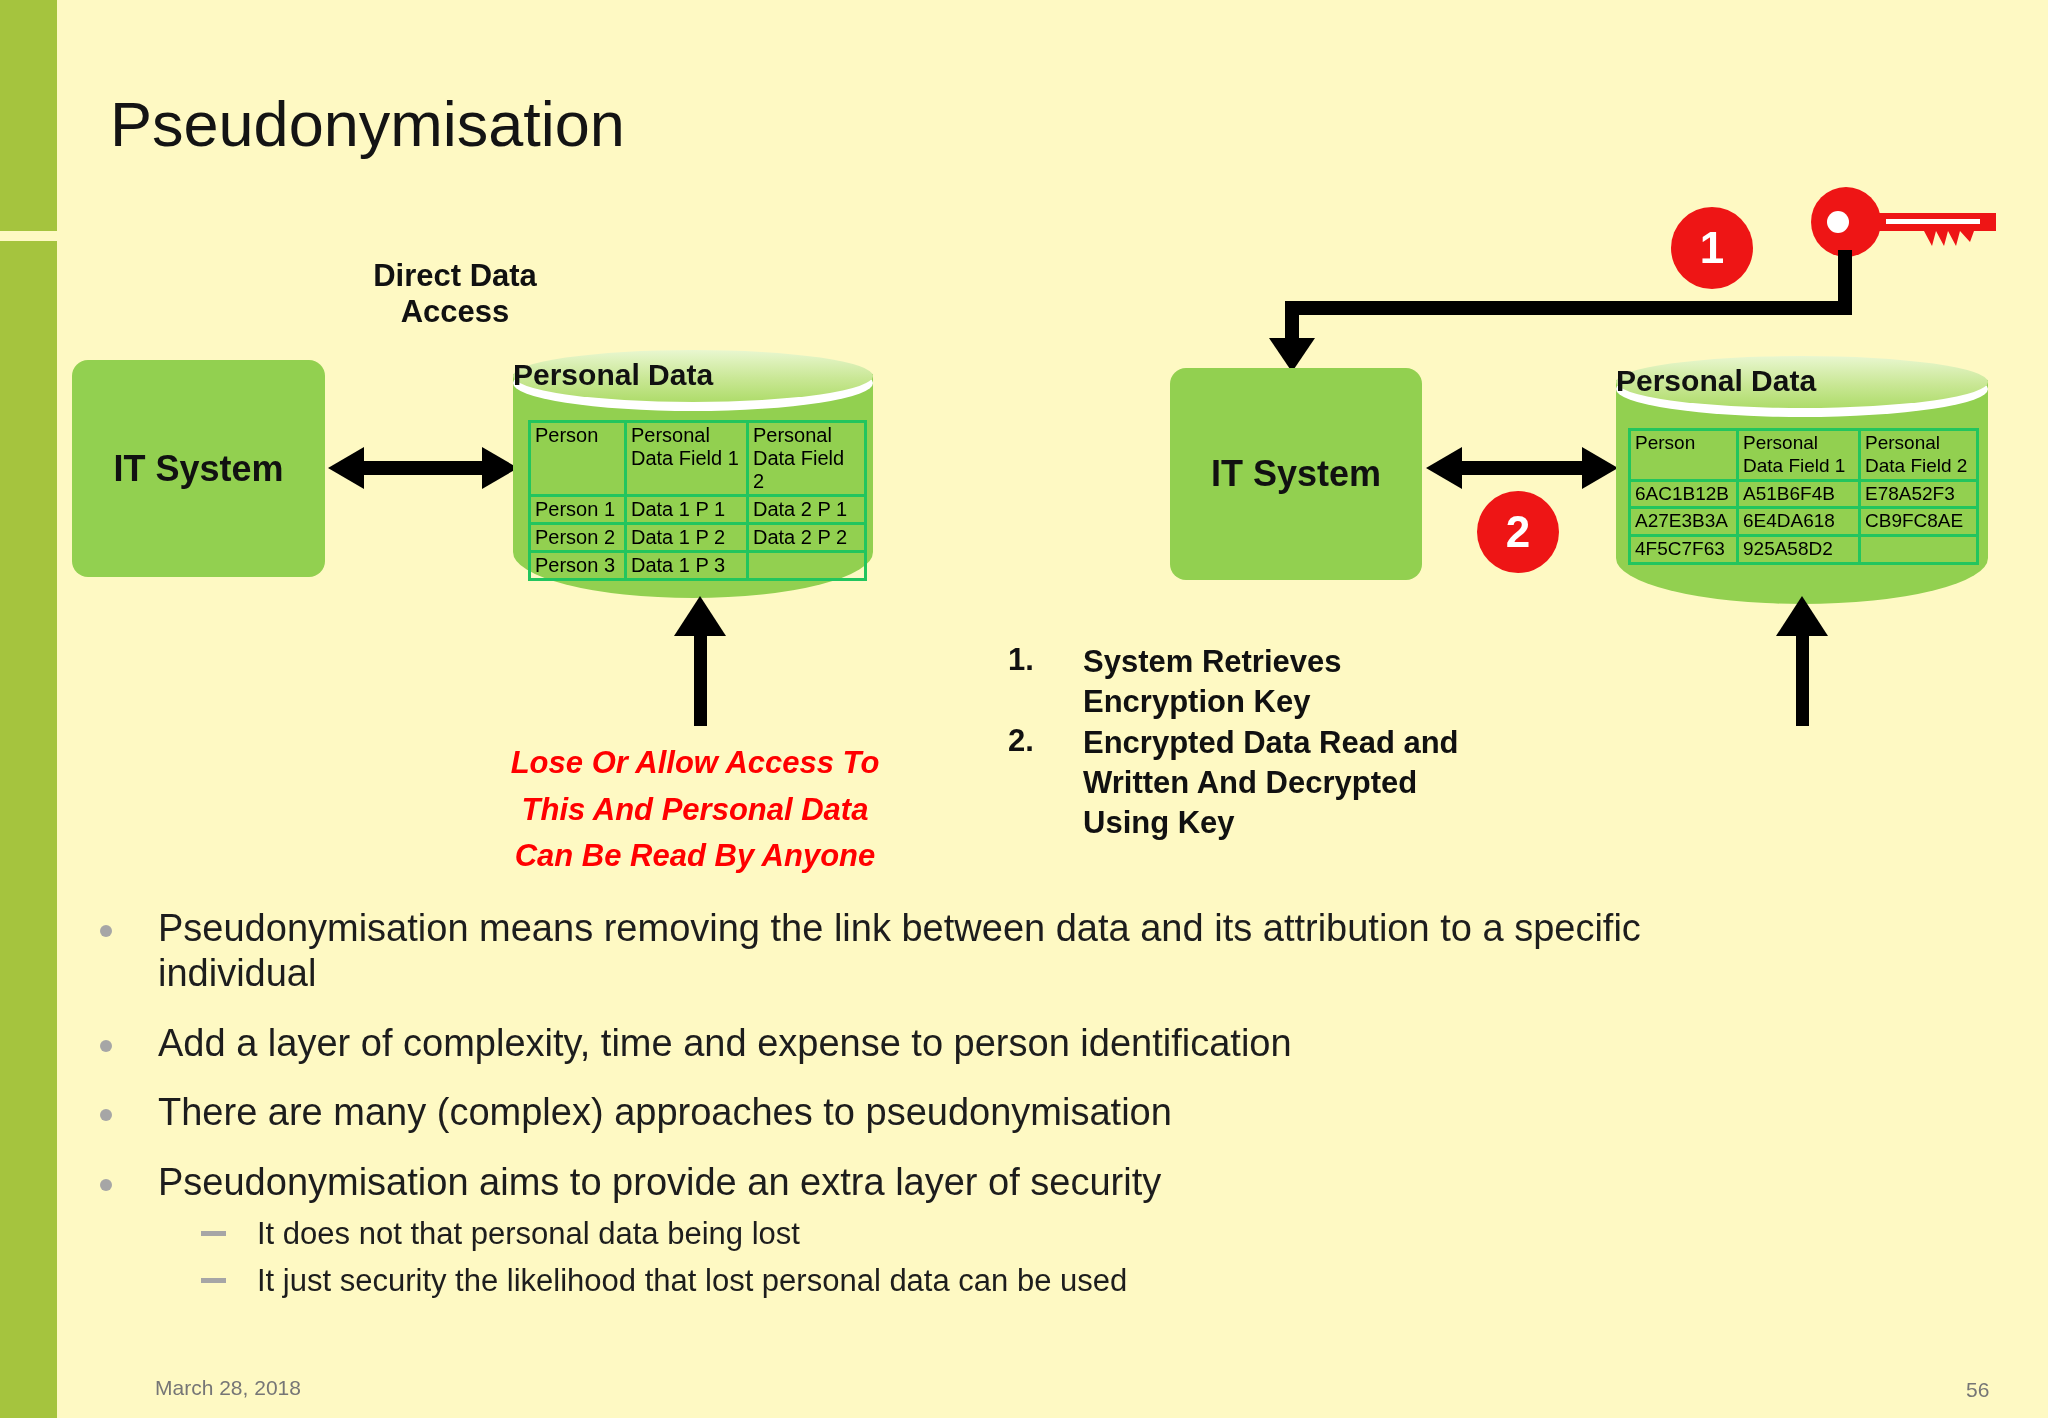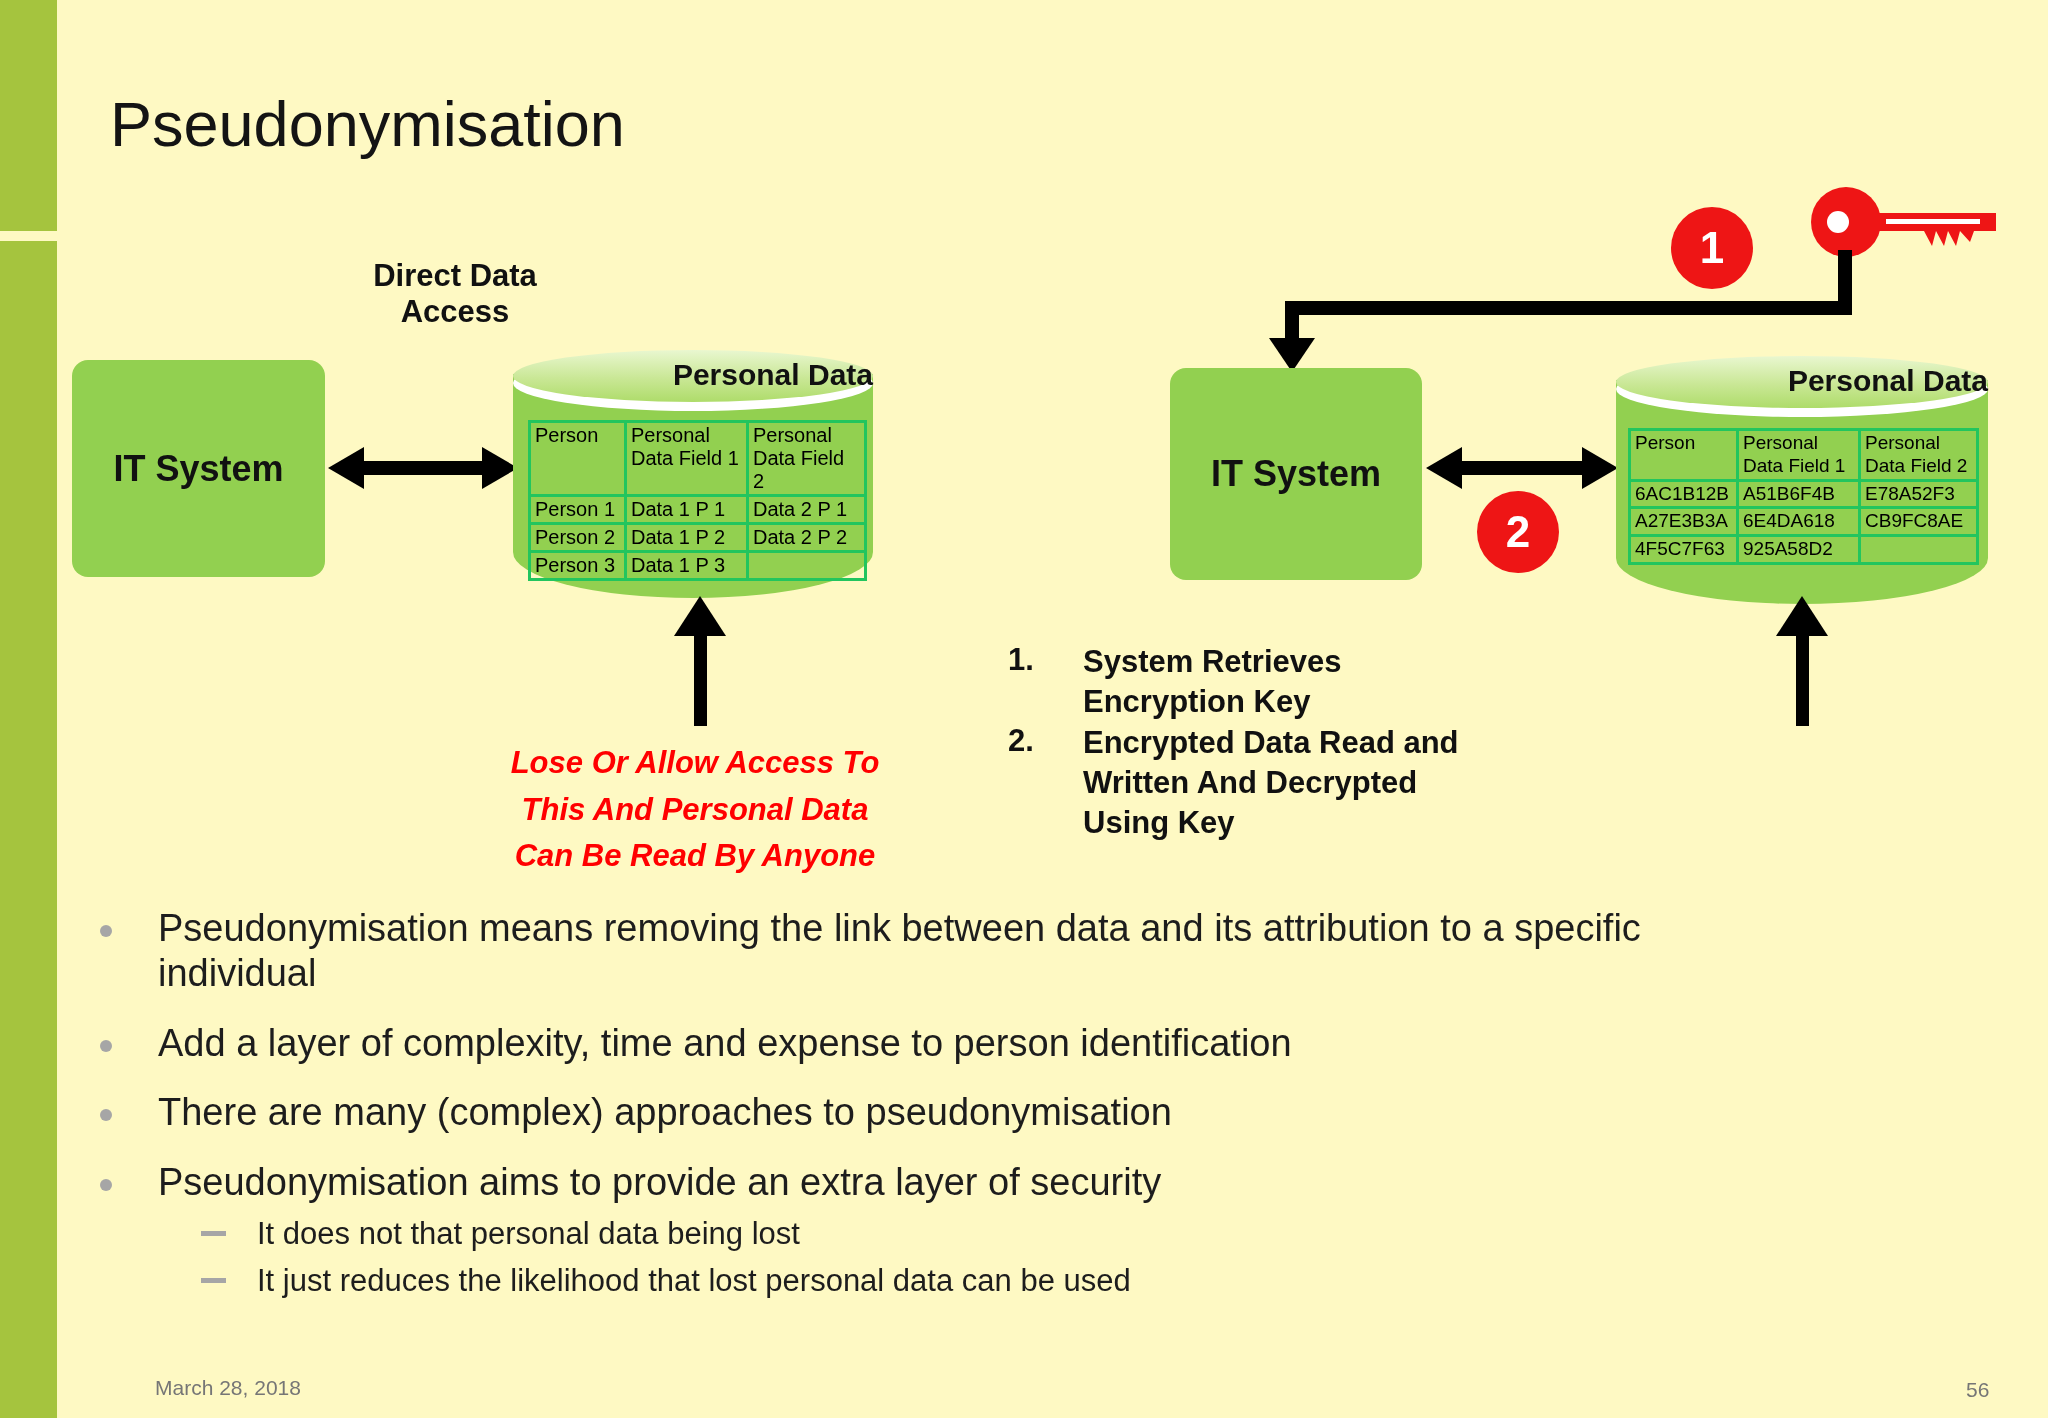--- a/index.html
+++ b/index.html
@@ -25,21 +25,21 @@
   .access{position:absolute;left:330px;top:258px;width:250px;text-align:center;
           font-weight:bold;font-size:31px;line-height:1.15;color:#111;}
 
   
   .cylinder{position:absolute;}
   .cyl-body{position:absolute;left:0;right:0;top:24px;bottom:0;background:#92d050;
             border-radius:0 0 50% 50% / 0 0 46px 46px;}
   .cyl-rim{position:absolute;left:0;right:0;top:5px;height:56px;border-radius:50%;background:#ffffff;}
   .cyl-top{position:absolute;left:0;right:0;top:0;height:52px;border-radius:50%;
            background:linear-gradient(180deg,#e9f7d0 0%,#c9e795 55%,#aedc6a 100%);}
-  .cyl-title{position:absolute;left:0;top:8px;width:100%;text-align:right;
+  .cyl-title{position:absolute;left:0;top:8px;width:100%;text-align:left;
              font-weight:bold;font-size:30px;color:#111;}
   .cylinder.left{left:513px;top:350px;width:360px;height:248px;}
   .cylinder.right{left:1616px;top:356px;width:372px;height:248px;}
 
   
   table.dbtable{position:absolute;border-collapse:collapse;background:transparent;
                 color:#000;table-layout:fixed;}
   table.dbtable td{border:3px solid #22c55e;padding:1px 4px;vertical-align:top;overflow:hidden;}
   table.left-t{left:528px;top:420px;width:336px;font-size:20px;line-height:1.15;}
   table.right-t{left:1628px;top:428px;width:348px;font-size:19px;line-height:1.2;}
@@ -226,19 +226,19 @@
     <polygon points="30,0 56,40 4,40" fill="#000"></polygon>
   </svg>
 
 
   <div class="bullets">
     <div class="bullet">Pseudonymisation means removing the link between data and its attribution to a specific individual</div>
     <div class="bullet">Add a layer of complexity, time and expense to person identification</div>
     <div class="bullet">There are many (complex) approaches to pseudonymisation</div>
     <div class="bullet" style="margin-bottom:6px;">Pseudonymisation aims to provide an extra layer of security</div>
     <div class="subbullet">It does not that personal data being lost</div>
-    <div class="subbullet">It just reduces the likelihood that lost personal data can be used</div>
+    <div class="subbullet">It just security the likelihood that lost personal data can be used</div>
   </div>
 
   <div class="footer-date">March 28, 2018</div>
   <div class="footer-num">56</div>
 
 </div>
 
 </body></html>

